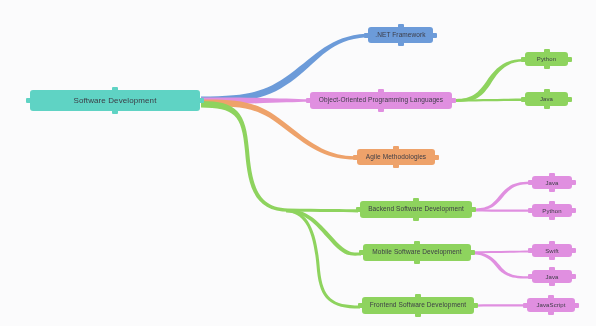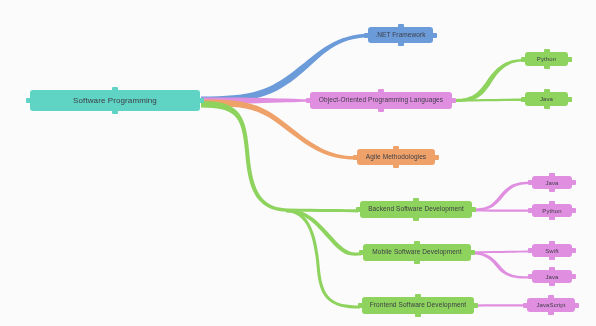--- a/index.html
+++ b/index.html
@@ -212,21 +212,21 @@
          L525,306.6
          C512,306.6 492,306.6 475,306.7
          Z"></path>
   </svg>
 
   <div class="node" id="node-root">
     <span class="nub left" style="background: rgb(95, 211, 196);"></span>
     <span class="nub right" style="background: rgb(95, 211, 196);"></span>
     <span class="nub top" style="background: rgb(95, 211, 196);"></span>
     <span class="nub bot" style="background: rgb(95, 211, 196);"></span>
-    <span class="label">Software Programming</span>
+    <span class="label">Software Development</span>
   </div>
 
   <div class="node" id="node-dotnet">
     <span class="nub left" style="background: rgb(108, 155, 217);"></span>
     <span class="nub right" style="background: rgb(108, 155, 217);"></span>
     <span class="nub top" style="background: rgb(108, 155, 217);"></span>
     <span class="nub bot" style="background: rgb(108, 155, 217);"></span>
     <span class="label">.NET Framework</span>
   </div>
 

